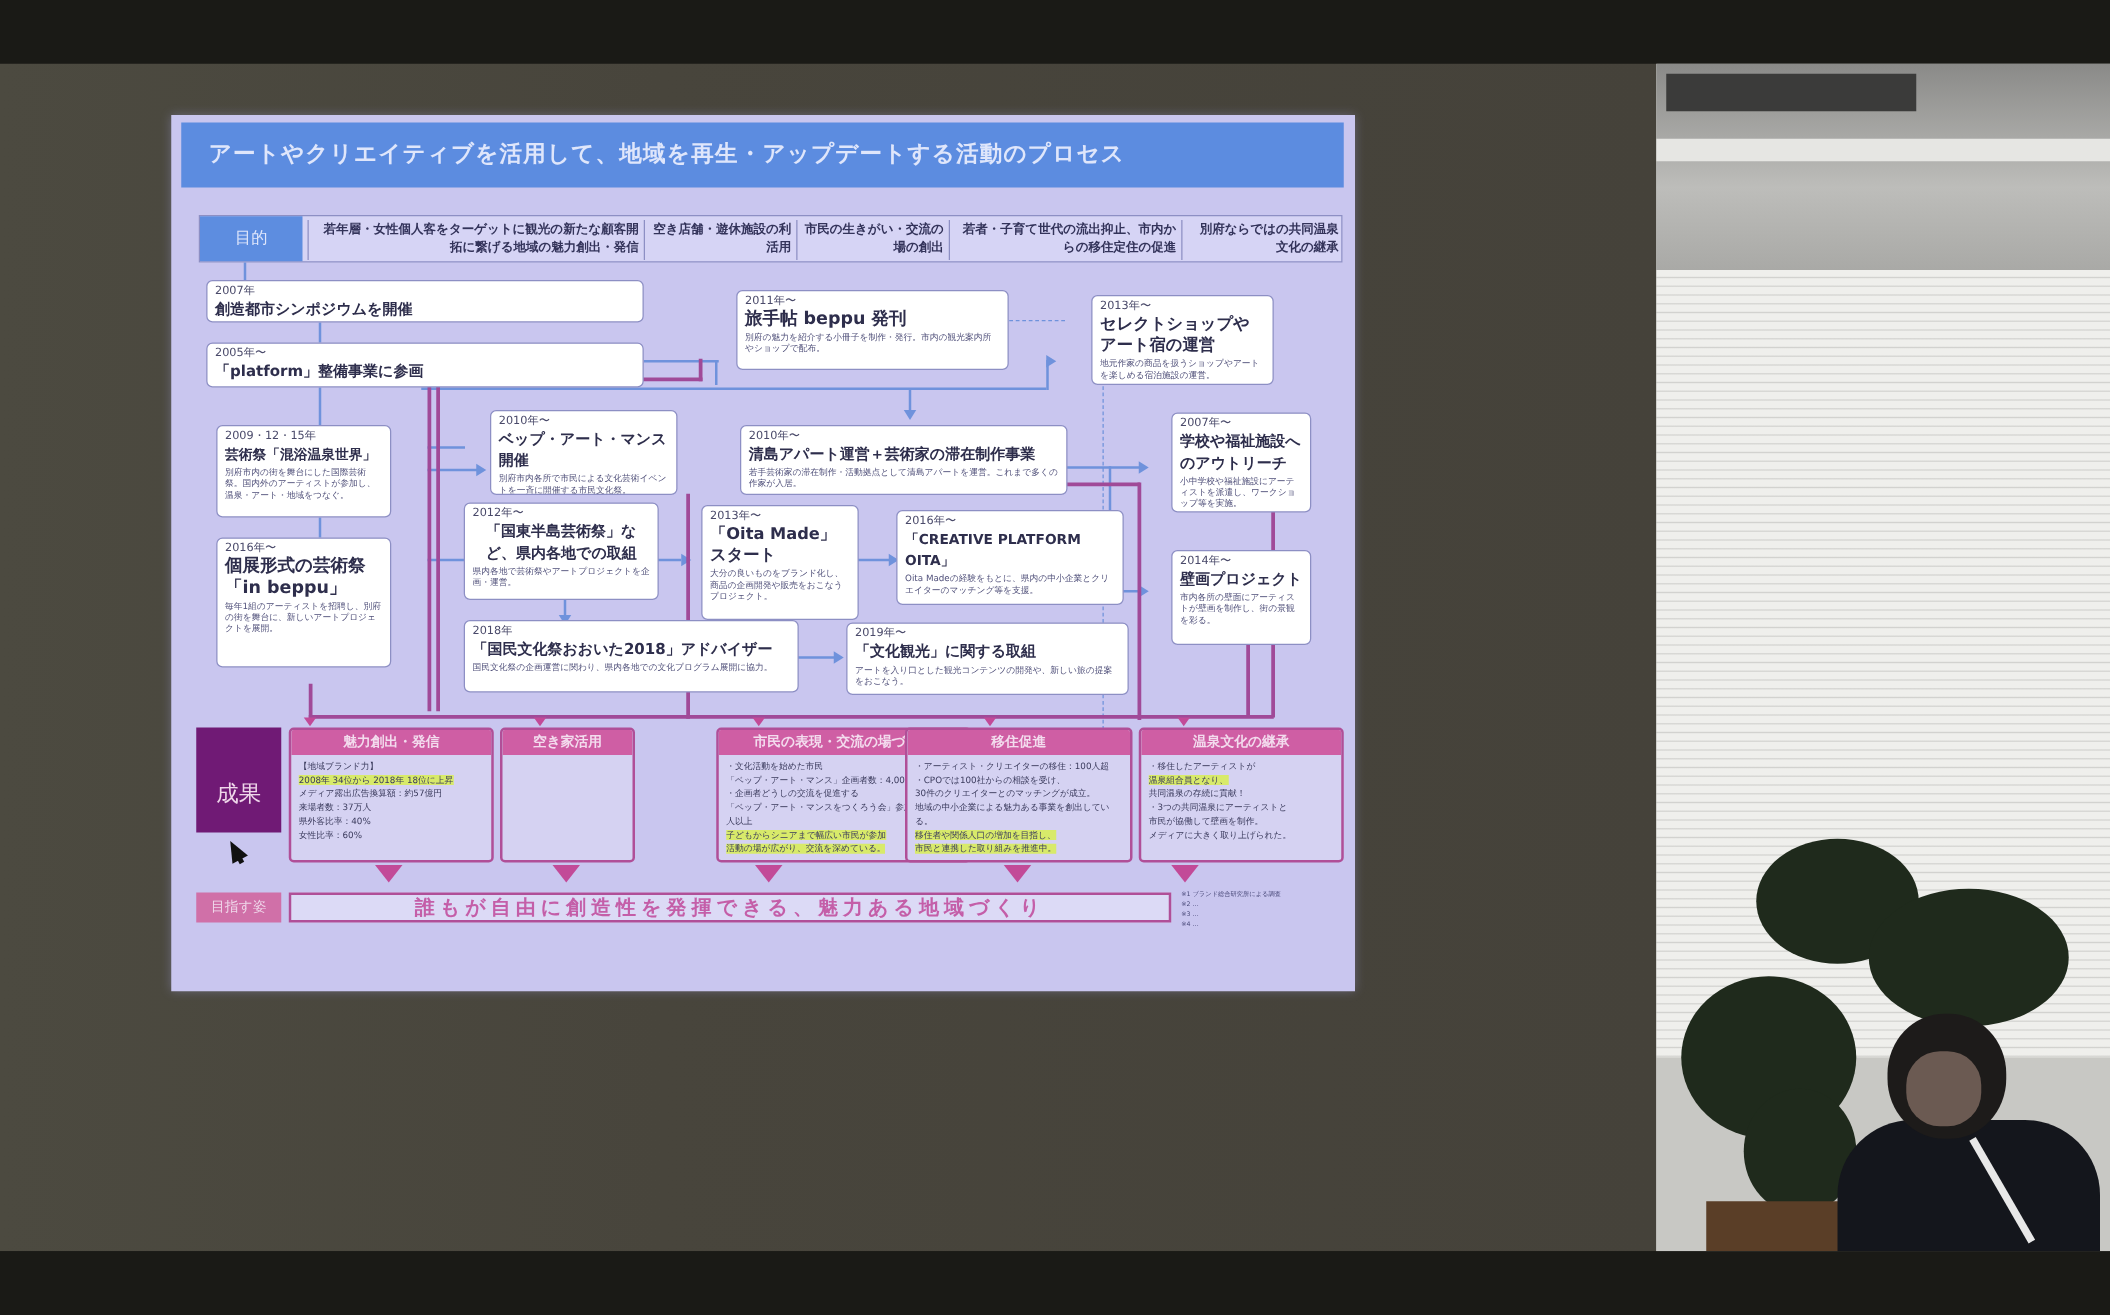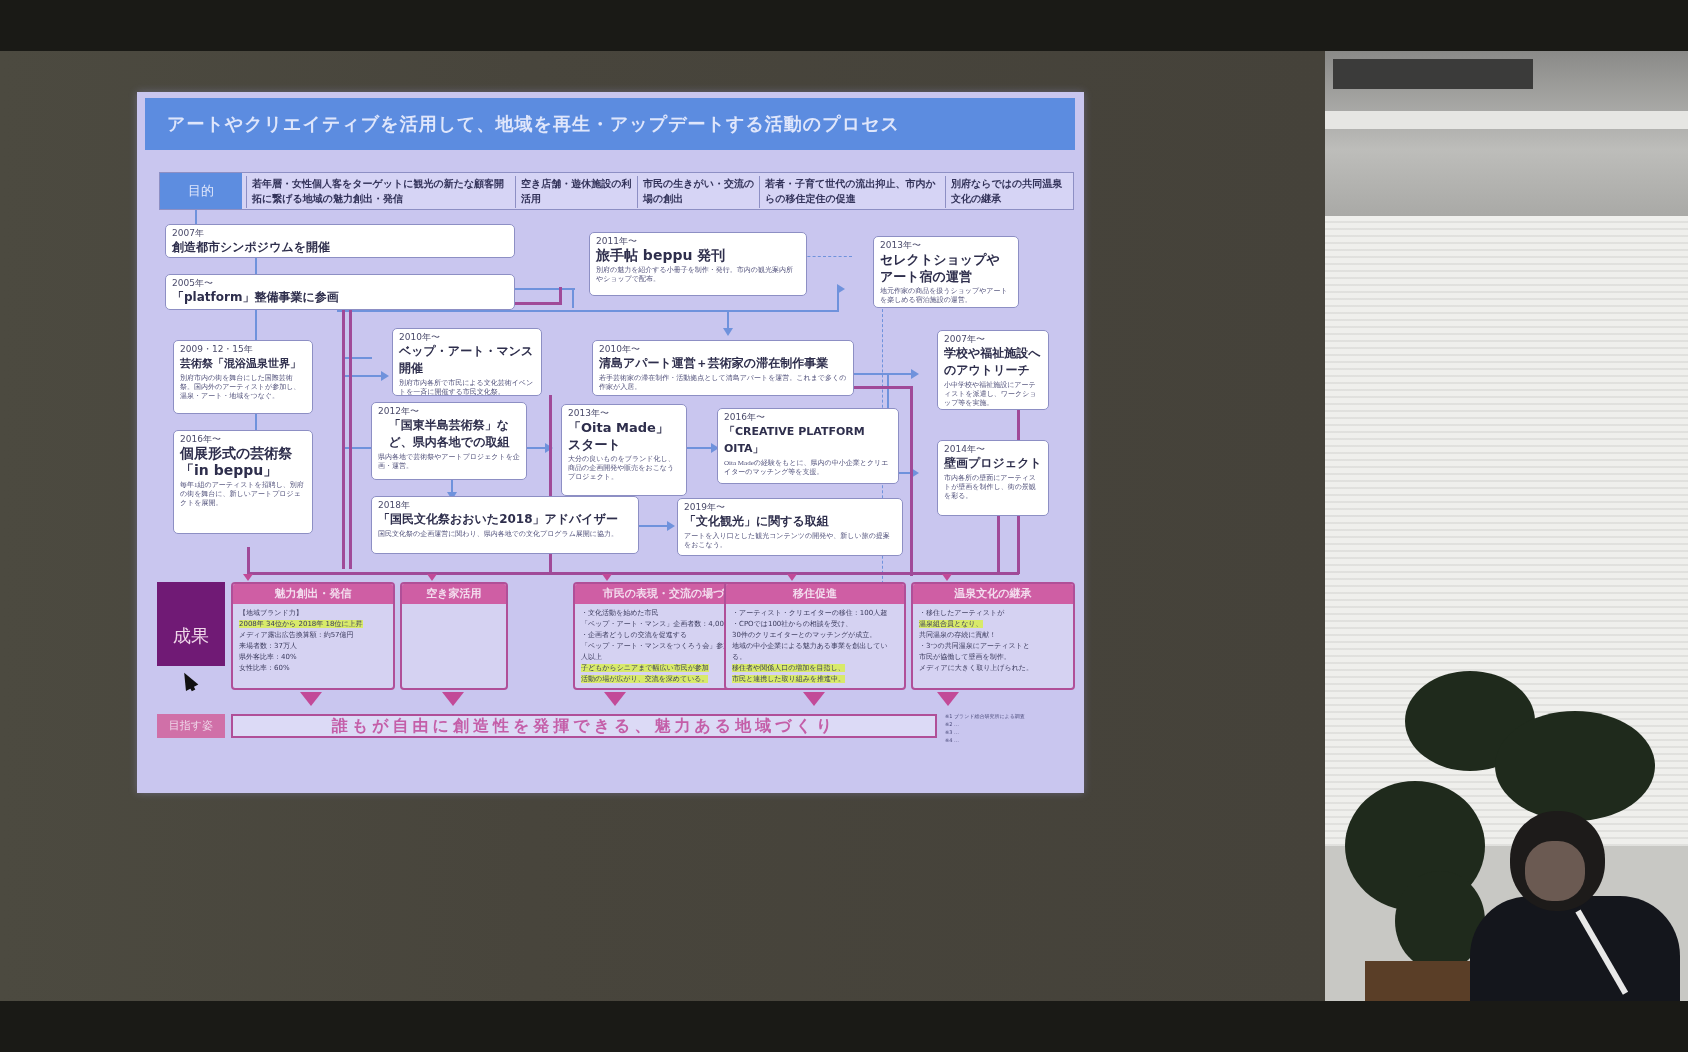--- a/index.html
+++ b/index.html
@@ -18,26 +18,26 @@
   .person-face{position:absolute;left:200px;top:790px;width:60px;height:60px;border-radius:45%;background:#6b5a52;}
   .person-body{position:absolute;left:145px;top:845px;width:210px;height:110px;border-radius:60px 60px 0 0;background:#14161c;}
   .laptop{position:absolute;left:40px;top:910px;width:150px;height:40px;background:#5a3e27;}
   .mic{position:absolute;left:250px;top:860px;width:6px;height:95px;background:#e8e8e8;transform:rotate(-30deg);transform-origin:top;}
 
   .slide{position:absolute;left:137px;top:92px;width:947px;height:701px;background:#c9c6ef;box-shadow:0 0 8px rgba(180,180,255,.3);}
   .slide-title{position:absolute;left:8px;top:6px;width:930px;height:52px;background:#5c8ce0;color:#dfe6fb;font-size:18px;line-height:52px;padding-left:22px;box-sizing:border-box;letter-spacing:1px;font-weight:bold;}
   .blurtxt{filter:blur(0.6px);}
   .goal-row{position:absolute;left:22px;top:80px;width:915px;height:38px;background:#d6d4f5;border:1px solid #8d8fc4;box-sizing:border-box;}
   .goal-tag{position:absolute;left:0;top:0;width:82px;height:36px;background:#5d8de0;color:#dfe6fb;font-size:13px;text-align:center;line-height:36px;}
-  .goal-item{position:absolute;top:3px;height:32px;font-size:10px;line-height:15px;color:#33335a;font-weight:bold;border-left:1px solid #8d8fc4;padding-left:5px;box-sizing:border-box;overflow:hidden;}
+  .goal-item{position:absolute;top:3px;height:32px;font-size:10px;line-height:15px;color:#33335a;font-weight:bold;border-left:1px solid #8d8fc4;padding-left:5px;box-sizing:border-box;overflow:hidden;text-align:right;}
 
   .box{position:absolute;background:#ffffff;border:1.5px solid #8d8fc4;border-radius:5px;box-sizing:border-box;padding:3px 6px;overflow:hidden;color:#2c2c4c;}
   .box .yr{font-size:9px;line-height:11px;color:#4a4a6a;}
   .box .ttl{font-size:14px;line-height:17px;font-weight:bold;color:#2e2e4c;}
-  .box .desc{font-size:7px;line-height:9px;color:#50507a;margin-top:2px;font-family:Liberation Serif, serif;}
+  .box .desc{font-size:7px;line-height:9px;color:#50507a;margin-top:2px;}
 
   .ln{position:absolute;}
   .ln.b{background:#6f92dc;}
   .ln.p{background:#a04a98;}
   .ln.d{border-left:1.5px dashed #6f92dc;width:0;}
   .ln.dh{border-top:1.5px dashed #6f92dc;height:0;}
   .arr{position:absolute;width:0;height:0;}
   .arr.r{border-top:5px solid transparent;border-bottom:5px solid transparent;border-left:8px solid #6f92dc;}
   .arr.dn{border-left:5px solid transparent;border-right:5px solid transparent;border-top:8px solid #6f92dc;}
   .arr.pdn{border-left:5px solid transparent;border-right:5px solid transparent;border-top:7px solid #c24a98;}

